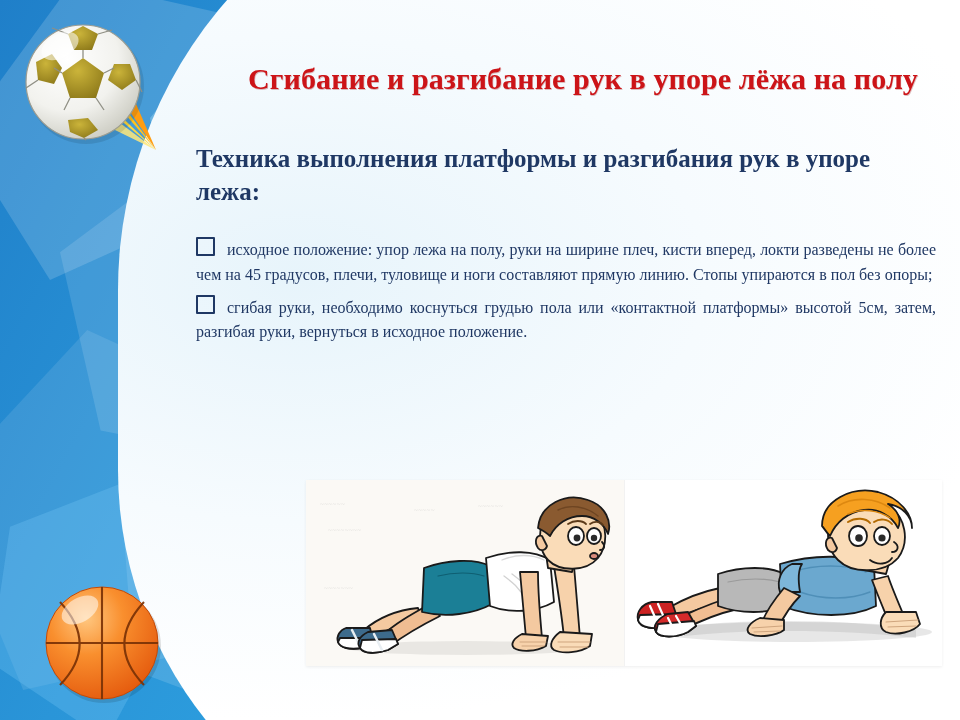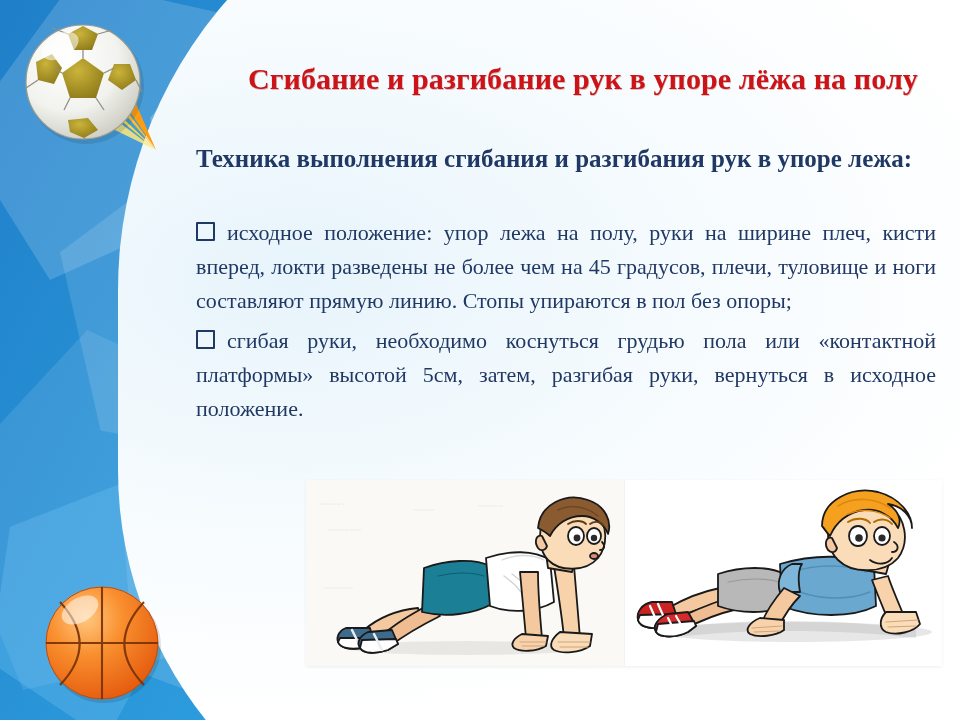--- a/index.html
+++ b/index.html
@@ -117,24 +117,24 @@
     top: 142px;
     width: 718px;
     color: #1f3864;
     font-weight: bold;
     font-size: 25px;
     line-height: 1.32;
   }
   .body-block {
     position: absolute;
     left: 196px;
-    top: 216px;
+    top: 236px;
     width: 740px;
     color: #203864;
-    font-size: 22px;
+    font-size: 16px;
     line-height: 1.55;
   }
   .bullet-para {
     text-align: justify;
     text-justify: inter-word;
     margin: 0 0 6px 0;
     text-indent: 0;
   }
   .bullet-para.second {
     margin-top: 2px;
@@ -258,21 +258,21 @@
       <path d="M8,65 L120,65"></path>
       <path d="M64,9 L64,121"></path>
       <path d="M22,24 C48,52 48,80 22,107"></path>
       <path d="M106,24 C80,52 80,80 106,107"></path>
     </g>
     <ellipse cx="42" cy="32" rx="20" ry="12" fill="rgba(255,255,255,0.52)" transform="rotate(-30 42 32)"></ellipse>
   </svg>
 
   <div class="title">Сгибание  и разгибание рук в упоре лёжа на полу</div>
 
-  <div class="subtitle">Техника выполнения сгибания и разгибания рук в упоре лежа:</div>
+  <div class="subtitle">Техника выполнения платформы и разгибания рук в упоре лежа:</div>
 
   <div class="body-block">
     <p class="bullet-para">
       <span class="bullet-glyph"></span><span>исходное положение: упор лежа на полу, руки на ширине плеч, кисти вперед, локти разведены не более чем на 45 градусов, плечи, туловище и ноги составляют прямую линию. Стопы упираются в пол без опоры;</span>
     </p>
     <p class="bullet-para second">
       <span class="bullet-glyph"></span><span>сгибая руки, необходимо коснуться грудью пола или «контактной платформы» высотой 5см, затем, разгибая руки, вернуться в исходное положение.</span>
     </p>
   </div>
 

